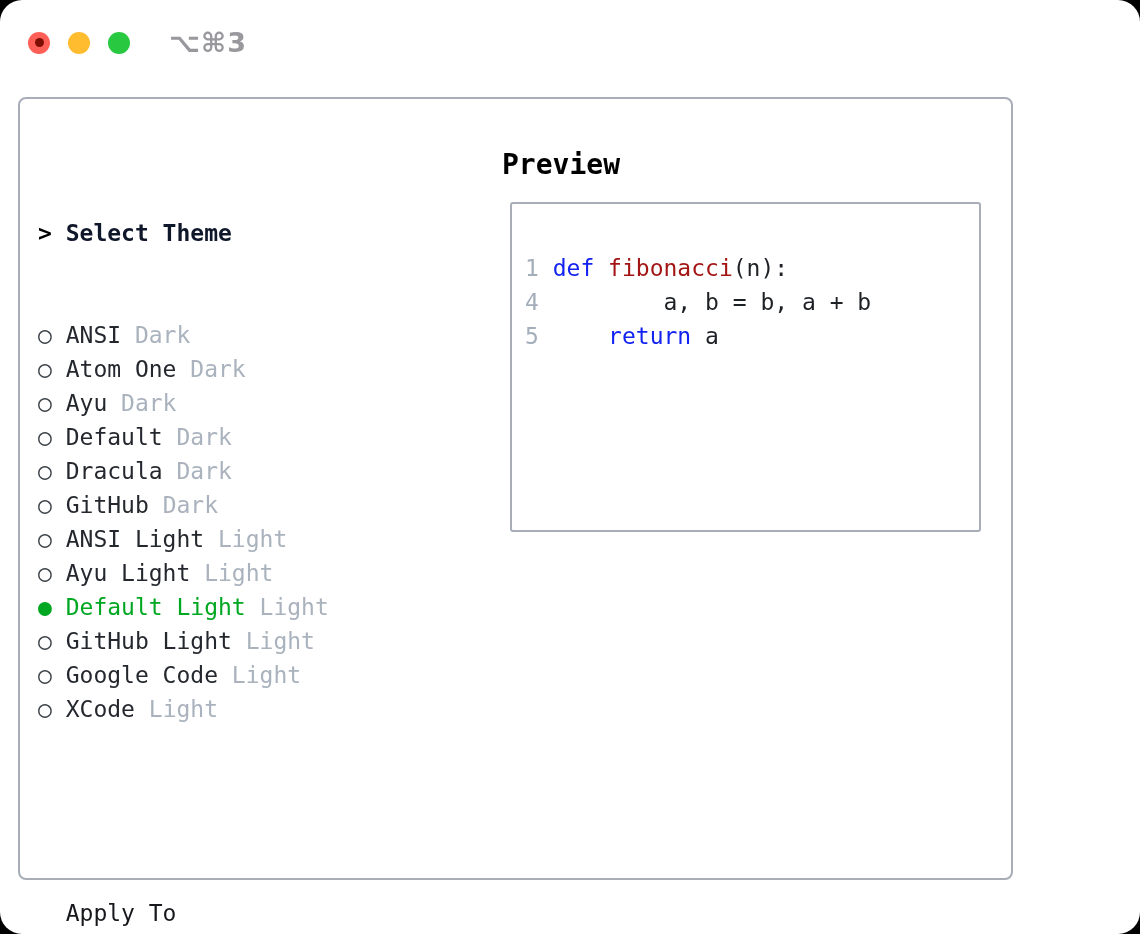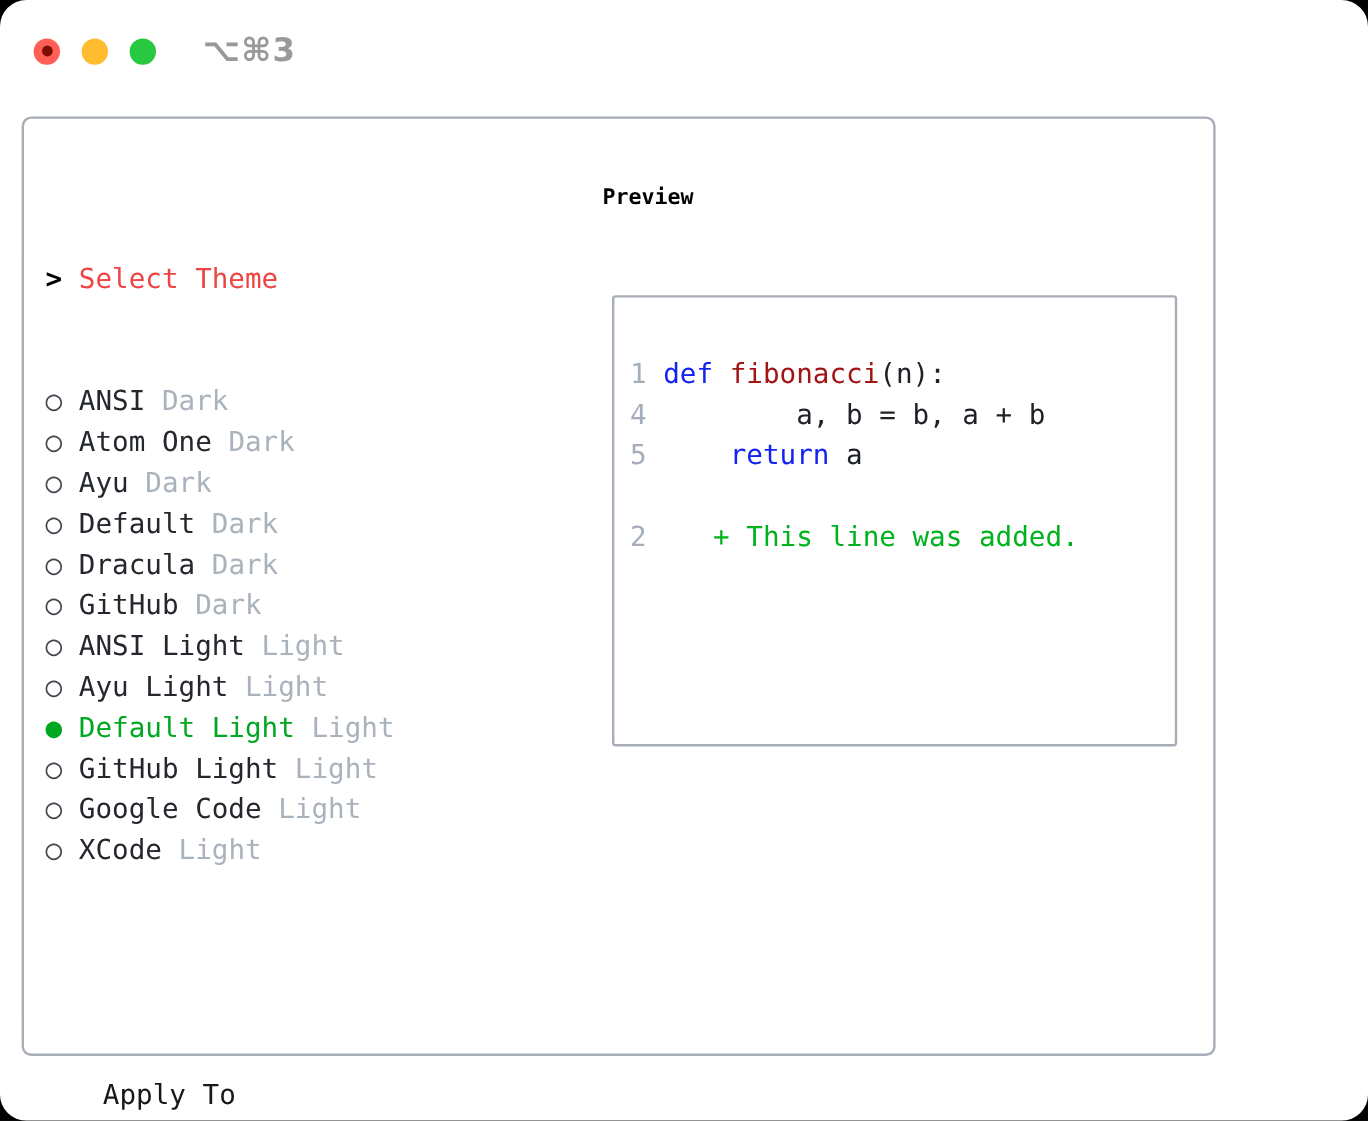--- a/index.html
+++ b/index.html
@@ -31,27 +31,27 @@
   .light.red .dot{position:absolute;left:50%;top:50%;width:9px;height:9px;margin:-4.5px 0 0 -4.5px;border-radius:50%;background:var(--tl-red-dot);}
   .light.yellow{background:var(--tl-yellow);}
   .light.green{background:var(--tl-green);}
   .title{margin-left:21px;font-family:"DejaVu Sans","Liberation Sans",sans-serif;font-size:27px;font-weight:600;color:var(--title);letter-spacing:1px;}
   .panel{position:absolute;left:18px;top:97px;width:995px;height:783px;border:2px solid var(--border);border-radius:8px;background:#fff;}
   .left-col{position:absolute;left:18px;top:49px;font-size:23px;line-height:34px;white-space:pre;}
   .row{height:34px;}
   .bullet{display:inline-block;width:2ch;color:var(--bullet);}
   .bullet.sel{color:var(--accent-green);}
   .bullet.prefix{color:#000;font-weight:bold;}
-  .heading-label{font-weight:normal;color:#ef4444;}
+  .heading-label{font-weight:bold;color:#0f172a;}
   .tname{color:var(--text);}
   .tname.sel{color:var(--accent-green);}
   .variant{color:var(--muted);}
-  .apply-label{color:#16181c;margin-left:20px;}
-  .preview-heading{position:absolute;left:482px;top:49px;font-size:18px;line-height:34px;font-weight:bold;color:#000;}
-  .preview-box{position:absolute;left:490px;top:103px;width:471px;height:376px;border:2px solid var(--border);border-radius:3px;padding:47px 0 0 13px;overflow:hidden;margin-top:44px;}
+  .apply-label{color:#16181c;}
+  .preview-heading{position:absolute;left:482px;top:49px;font-size:28px;line-height:34px;font-weight:bold;color:#000;}
+  .preview-box{position:absolute;left:490px;top:103px;width:471px;height:330px;border:2px solid var(--border);border-radius:3px;padding:47px 0 0 13px;overflow:hidden;}
   .code-row{height:34px;font-size:23px;line-height:34px;white-space:pre;}
   .ln{color:var(--ln);}
   .kw{color:var(--kw-blue);}
   .fn{color:var(--fn-red);}
   .pln{color:#1d2025;}
   .ctx{color:var(--ctx);}
   .del{color:var(--del-red);}
   .add{color:var(--add-green);}
 </style>
 </head>
@@ -79,17 +79,16 @@
       
     </div>
 
     <div class="preview-heading">Preview</div>
     <div class="preview-box">
       <div>
           <div class="code-row"><span class="ln">1 </span><span class="kw">def</span><span class="pln"> </span><span class="fn">fibonacci</span><span class="pln">(n):</span></div>
           <div class="code-row"><span class="ln">4 </span><span class="pln">        a, b = b, a + b</span></div>
           <div class="code-row"><span class="ln">5 </span><span class="pln">    </span><span class="kw">return</span><span class="pln"> a</span></div>
           <div class="code-row"></div>
-          <div class="code-row"><span class="ln">2 </span><span class="add">   + This line was added.</span></div>
         </div>
     </div>
   </div>
 </div>
 
 </body></html>

